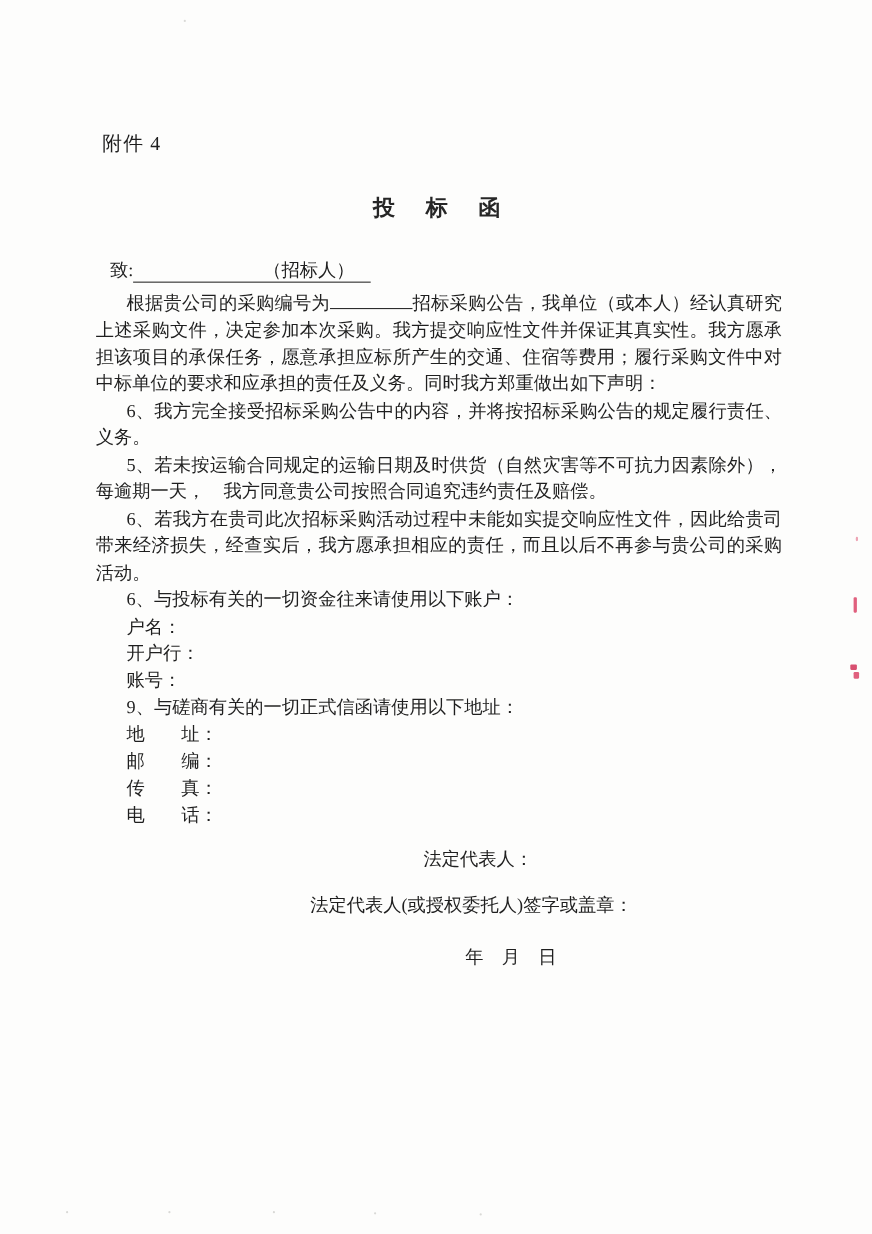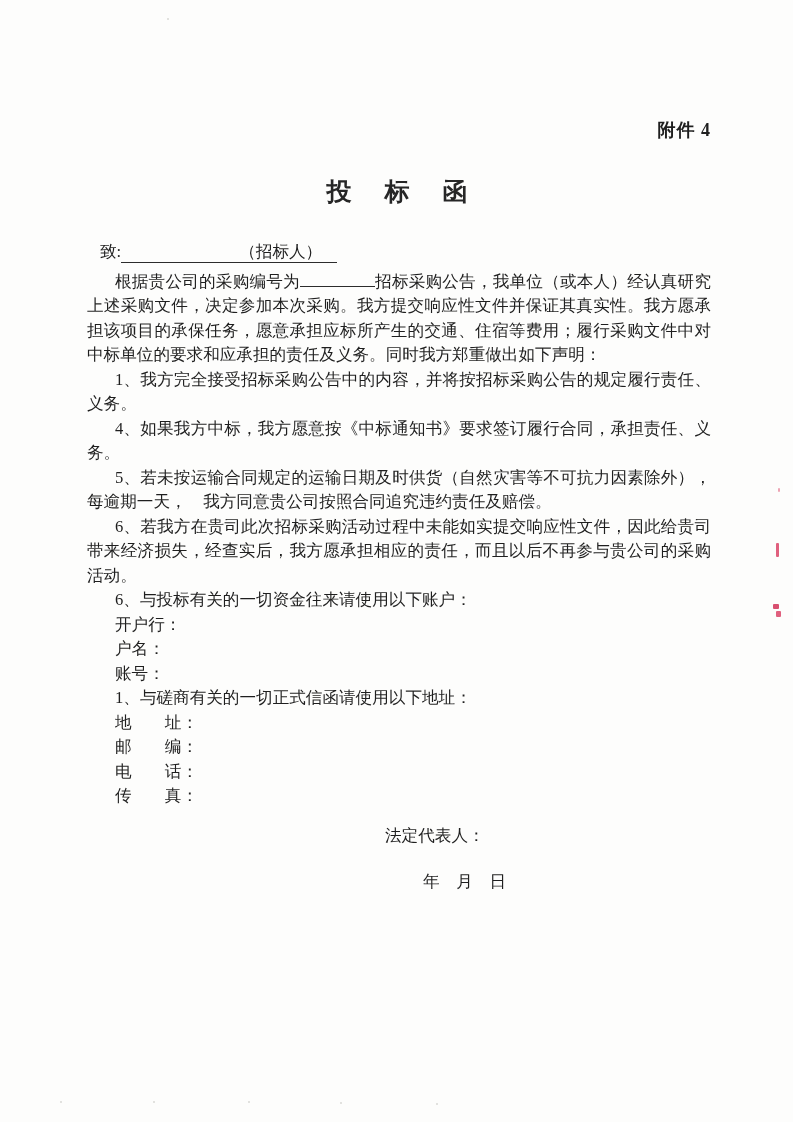--- a/index.html
+++ b/index.html
@@ -19,28 +19,27 @@
   }
   .content {
     position: absolute;
     left: 87px;
     top: 0;
     width: 624px;
   }
   .attachment {
     margin: 118px 0 0 6px;
     font-size: 18px;
-    font-weight: 700;
+    font-weight: 400;
     letter-spacing: 1px;
-    text-align: right;
   }
   .doc-title {
     margin-top: 33px;
     text-align: center;
-    font-size: 25px;
+    font-size: 20px;
     font-weight: 600;
     letter-spacing: 4px;
     color: #262626;
   }
   .body-block {
     margin-top: 32px;
     font-size: 16.6px;
     line-height: 24.5px;
     text-align: justify;
     font-family: Liberation Serif, serif;
@@ -86,38 +85,38 @@
     <div class="attachment">附件 4</div>
 
     <div class="doc-title">投　标　函</div>
 
     <div class="body-block">
 
       <p class="salutation"><span>致:</span><span class="uline"><span class="pad-pre"></span><span>（招标人）</span><span class="pad-post"></span></span></p>
 
       <p class="indent"><span>根据贵公司的采购编号为</span><span class="blank"></span><span>招标采购公告，我单位（或本人）经认真研究上述采购文件，决定参加本次采购。我方提交响应性文件并保证其真实性。我方愿承担该项目的承保任务，愿意承担应标所产生的交通、住宿等费用；履行采购文件中对中标单位的要求和应承担的责任及义务。同时我方郑重做出如下声明：</span></p>
 
-      <p class="indent">1、我方完全接受招标采购公告中的内容，并将按招标采购公告的规定履行责任、义务。</p>
-      <p class="indent">4、如果我方中标，我方愿意按《中标通知书》要求签订履行合同，承担责任、义务。</p>
+      <p class="indent">6、我方完全接受招标采购公告中的内容，并将按招标采购公告的规定履行责任、义务。</p>
       <p class="indent">5、若未按运输合同规定的运输日期及时供货（自然灾害等不可抗力因素除外），每逾期一天，　我方同意贵公司按照合同追究违约责任及赔偿。</p>
       <p class="indent">6、若我方在贵司此次招标采购活动过程中未能如实提交响应性文件，因此给贵司带来经济损失，经查实后，我方愿承担相应的责任，而且以后不再参与贵公司的采购活动。</p>
       <p class="indent">6、与投标有关的一切资金往来请使用以下账户：</p>
 
+      <p class="indent">户名：</p>
       <p class="indent">开户行：</p>
-      <p class="indent">户名：</p>
       <p class="indent">账号：</p>
 
-      <p class="indent">1、与磋商有关的一切正式信函请使用以下地址：</p>
+      <p class="indent">9、与磋商有关的一切正式信函请使用以下地址：</p>
 
       <p class="indent">地　　址：</p>
       <p class="indent">邮　　编：</p>
+      <p class="indent">传　　真：</p>
       <p class="indent">电　　话：</p>
-      <p class="indent">传　　真：</p>
 
       <p class="sig-seal">法定代表人：</p>
+      <p class="sig-rep">法定代表人(或授权委托人)签字或盖章：</p>
       <p class="sig-date">年　月　日</p>
 
     </div>
   </div>
 
   <div class="mark" style="left:778px; top:488px; width:2px; height:4px; background:#eda4b4;"></div>
   <div class="mark" style="left:776px; top:543px; width:3px; height:14px; background:#e0607e;"></div>
   <div class="mark" style="left:773px; top:604px; width:6px; height:5px; background:#d85070;"></div>
   <div class="mark" style="left:776px; top:611px; width:5px; height:6px; background:#e0607e;"></div>
 

